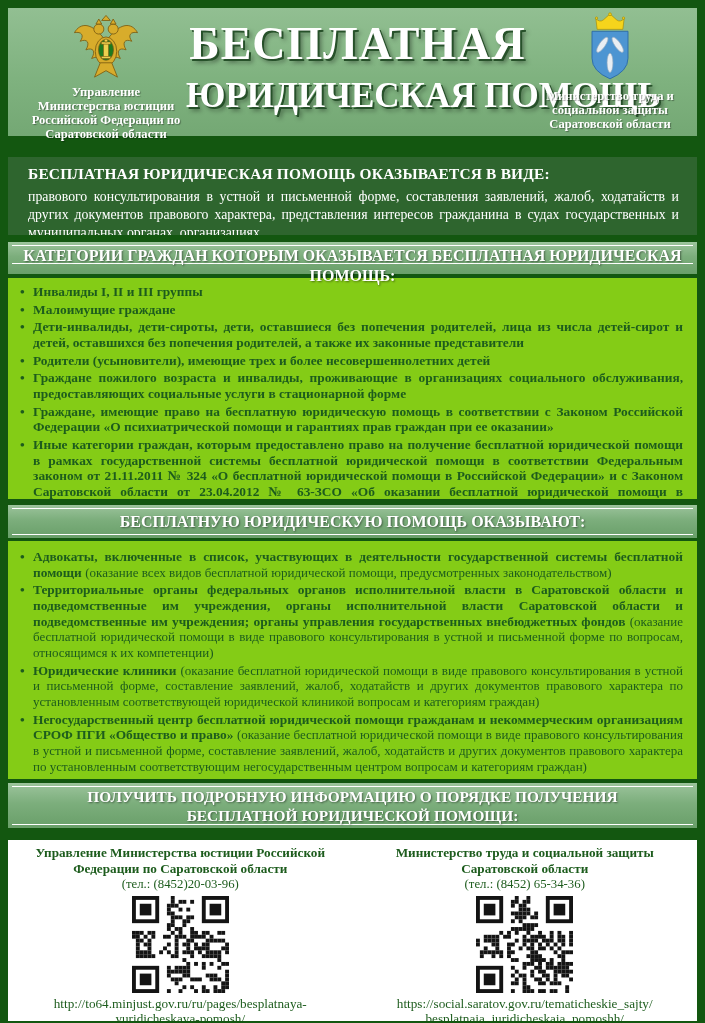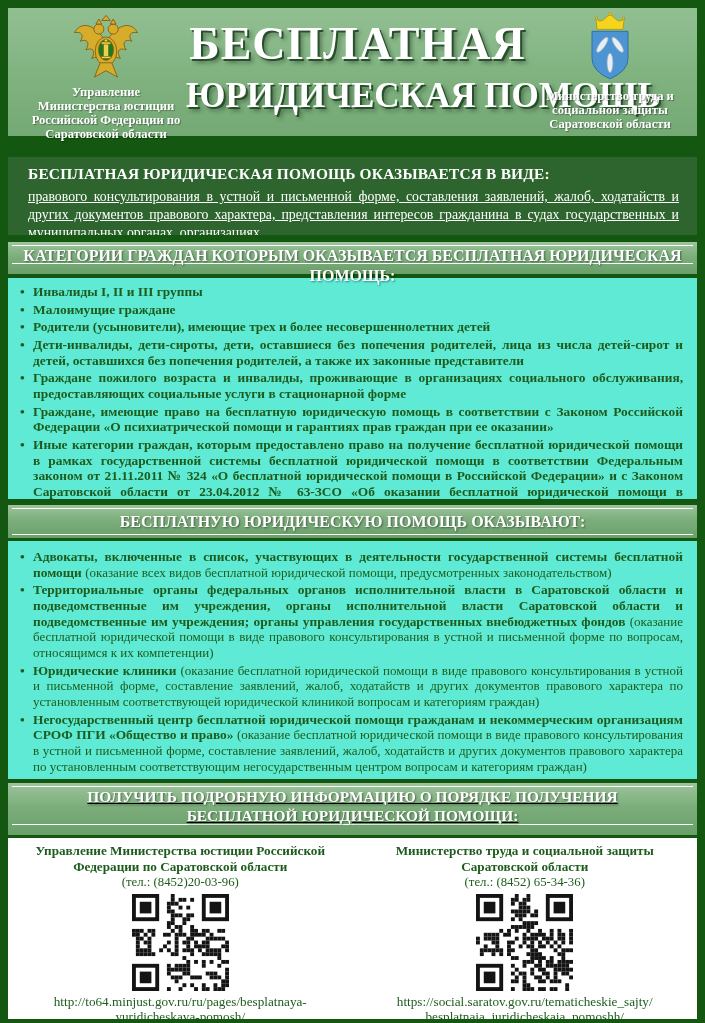--- a/index.html
+++ b/index.html
@@ -22,35 +22,35 @@
   .title { position:absolute; left:178px; right:168px; top:12px; text-align:center;
     color:#fff; font-weight:bold; }
   .title .l1 { font-size:46px; line-height:1.05; letter-spacing:1px; white-space:nowrap;
     text-shadow:2px 2px 0 #27512a, 4px 4px 4px rgba(0,0,0,.35); }
   .title .l2 { font-size:35px; line-height:1.1; margin-top:9px; white-space:nowrap;
     text-shadow:2px 2px 0 #27512a, 4px 4px 4px rgba(0,0,0,.35); }
   
   .intro { height:78px; margin-bottom:7px; background:#2e652e; color:#fff;
     padding:8px 18px 0 20px; overflow:hidden; }
   .intro h2 { margin:0 0 5px 0; font-size:15.4px; letter-spacing:.2px; }
-  .intro p { margin:0; font-size:13.8px; line-height:1.3; text-align:justify; font-weight:bold; font-weight:normal;text-decoration:underline; }
+  .intro p { margin:0; font-size:13.8px; line-height:1.3; text-align:justify; font-weight:bold; font-weight:normal; }
   
   .banner { margin-bottom:4px; padding:3px 4px;
     background:linear-gradient(180deg,#9cc49c 0%,#7cae7c 45%,#699f69 100%); }
   .banner .banner-inner { border-top:1px solid #fff; border-bottom:1px solid #fff;
     color:#fff; font-weight:bold; text-align:center;
     text-shadow:1px 1px 2px rgba(0,0,0,.45); }
   .banner.b1 { height:32px; margin-bottom:4px; }
   .banner.b1 .banner-inner { font-size:16px; line-height:20px; height:19px; }
   .banner.b2 { height:33px; margin-bottom:3px; }
   .banner.b2 .banner-inner { font-size:16px; line-height:25px; height:27px; }
-  .banner.b3 { height:52px; margin-bottom:3px;text-decoration:underline; }
+  .banner.b3 { height:45px; margin-bottom:12px; }
   .banner.b3 .banner-inner { font-size:15.4px; line-height:18.5px; height:39px; padding-top:1px; }
   
-  .white { background:#5eead4; overflow:hidden; }
+  .white { background:#84cc16; overflow:hidden; }
   .panel-categories { height:221px; margin-bottom:6px; padding:6px 14px 0 8px; }
   .panel-providers  { height:238px; margin-bottom:4px; padding:8px 14px 0 8px; }
   ul.green-list { margin:0; padding:0; list-style:none; color:#1d5c1d; }
   ul.green-list li { position:relative; padding-left:17px; text-align:justify;
     font-weight:bold; font-size:13.4px; line-height:1.17; margin-bottom:2px; }
   ul.green-list li::before { content:"•"; position:absolute; left:4px; top:0; }
   .panel-providers li { font-size:13.2px; margin-bottom:7px; line-height:1.17; }
   .panel-providers .note { font-weight:normal; font-size:13px; }
   
   .contacts { height:181px; background:#fff; display:flex; }
@@ -119,22 +119,22 @@
   </div>
 
   <div class="banner b1">
     <div class="banner-inner">КАТЕГОРИИ ГРАЖДАН КОТОРЫМ ОКАЗЫВАЕТСЯ БЕСПЛАТНАЯ  ЮРИДИЧЕСКАЯ ПОМОЩЬ:</div>
   </div>
 
   <div class="white panel-categories">
     <ul class="green-list">
       <li>Инвалиды I, II и III группы</li>
       <li>Малоимущие граждане</li>
+      <li>Дети-инвалиды, дети-сироты, дети, оставшиеся без попечения родителей, лица из числа детей-сирот и детей, оставшихся без попечения родителей, а также их законные представители</li>
       <li>Родители (усыновители), имеющие трех и более несовершеннолетних детей</li>
-      <li>Дети-инвалиды, дети-сироты, дети, оставшиеся без попечения родителей, лица из числа детей-сирот и детей, оставшихся без попечения родителей, а также их законные представители</li>
       <li>Граждане пожилого возраста и инвалиды, проживающие в организациях социального обслуживания, предоставляющих социальные услуги в стационарной форме</li>
       <li>Граждане, имеющие право на бесплатную юридическую помощь в соответствии с Законом Российской Федерации «О психиатрической помощи и гарантиях прав граждан при ее оказании»</li>
       <li>Иные категории граждан, которым предоставлено право на получение бесплатной юридической помощи в рамках государственной системы бесплатной юридической помощи в соответствии Федеральным законом от 21.11.2011 № 324 «О бесплатной юридической помощи в Российской Федерации» и с Законом Саратовской области от 23.04.2012 № 63-ЗСО «Об оказании бесплатной юридической помощи в Саратовской области»</li>
     </ul>
   </div>
 
   <div class="banner b2">
     <div class="banner-inner">БЕСПЛАТНУЮ ЮРИДИЧЕСКУЮ ПОМОЩЬ ОКАЗЫВАЮТ:</div>
   </div>
 

